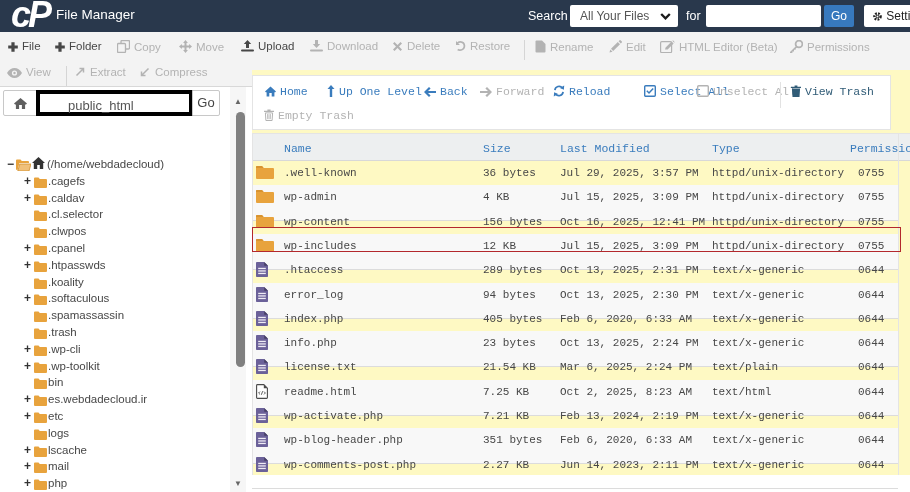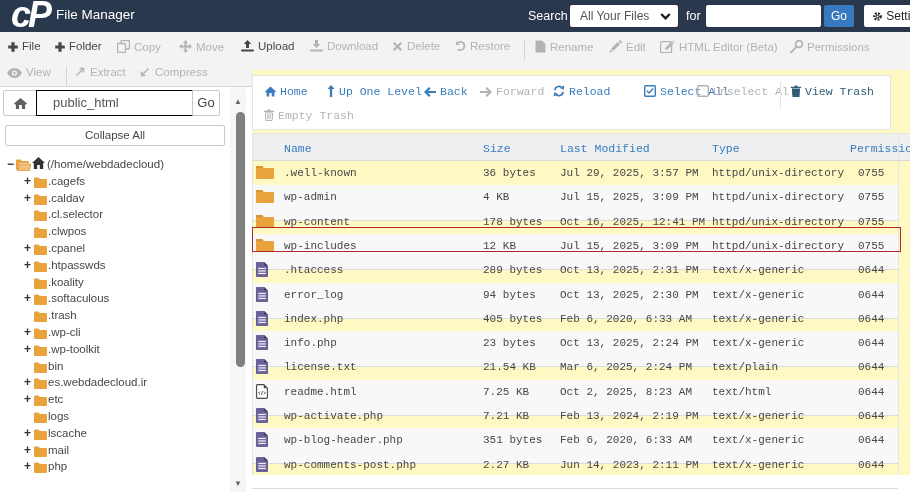--- a/index.html
+++ b/index.html
@@ -21,21 +21,21 @@
 #tbar { position:absolute; left:0; top:32px; width:910px; height:55px; background:#f3f3f3; border-bottom:1px solid #d8d8d8; }
 .tbtn { position:absolute; font-size:11.5px; color:#474747; white-space:nowrap; }
 .tbtn.dis { color:#b3b3b3; }
 .tbtn .ic { display:inline-block; margin-right:4px; }
 .tsep { position:absolute; width:1px; background:#d5d5d5; top:6px; height:20px; }
 
 
 #side { position:absolute; left:0; top:87px; width:229px; height:405px; background:#fff; }
 #pathgrp { position:absolute; left:3px; top:3px; width:217px; height:26px; }
 #homebtn { position:absolute; left:0; top:0; width:34px; height:26px; border:1px solid #c8c8c8; background:#fff; border-radius:2px 0 0 2px; text-align:center; }
-#pathinp { position:absolute; left:33px; top:0; width:157px; height:26px; border:1px solid #000000; background:#fff; font-size:13px; color:#555; line-height:24px; padding-left:16px; }
+#pathinp { position:absolute; left:33px; top:0; width:157px; height:26px; border:4px solid #000000; background:#fff; font-size:13px; color:#555; line-height:24px; padding-left:28px; }
 #gobtn2 { position:absolute; left:189px; top:0; width:28px; height:26px; border:1px solid #c8c8c8; background:#fff; border-radius:0 2px 2px 0; font-size:13px; color:#444; text-align:center; line-height:24px; }
 #collapse { position:absolute; left:5px; top:38px; width:220px; height:21px; border:1px solid #c8c8c8; background:#fff; border-radius:2px; font-size:11.5px; color:#444; text-align:center; line-height:19px; }
 #tree { position:absolute; left:0; top:69px; width:229px; font-size:11.5px; color:#474747; }
 .ti { position:relative; height:16.8px; line-height:16.8px; white-space:nowrap; }
 .ti .pm { position:absolute; left:24px; top:0; width:10px; font-weight:bold; font-size:12px; color:#333; }
 .ti .fold { position:absolute; left:34px; top:3px; }
 .ti .lbl { position:absolute; left:48px; top:0; }
 .ti.root .pm { left:7px; }
 .ti.root .fold { left:16px; }
 .ti.root .hic { position:absolute; left:32px; top:1px; }
@@ -154,21 +154,20 @@
     </div>
 
   <div id="side">
     <div id="pathgrp">
       <div id="homebtn"><svg width="13" height="11" viewBox="0 0 13 11" style="margin-top:7px;">
             <path d="M6.5 0 L13 5.6 L11.7 6.8 L11.1 6.3 L11.1 11 L7.9 11 L7.9 7 L5.1 7 L5.1 11 L1.9 11 L1.9 6.3 L1.3 6.8 L0 5.6 Z" fill="#5f5f5f"></path>
           </svg></div>
       <div id="pathinp">public_html</div>
       <div id="gobtn2">Go</div>
     </div>
-    <div id="collapse">Collapse All</div>
     <div id="tree">
         <div class="ti root">
           <span class="pm">−</span>
           <span class="fold"><svg width="15" height="12" viewBox="0 0 15 12">
               <path d="M0 1.5 Q0 .5 1 .5 L4.5 .5 L5.8 2 L12 2 Q13 2 13 3 L13 4 L3.5 4 L1.5 11 L1 11 Q0 11 0 10 Z" fill="#e8a33d"></path>
               <path d="M3.8 5 L15 5 L13 12 L1.8 12 Z" fill="#f0c07a" stroke="#d18f2e" stroke-width="0.8"></path>
             </svg></span>
           <span class="hic"><svg width="13" height="12" viewBox="0 0 13 12">
               <path d="M6.5 0 L13 6 L11.2 6 L11.2 12 L7.8 12 L7.8 8 L5.2 8 L5.2 12 L1.8 12 L1.8 6 L0 6 Z" fill="#333"></path>
             </svg></span>
@@ -222,20 +221,27 @@
               <path d="M0 1.5 Q0 .5 1 .5 L4.5 .5 L5.8 2 L12 2 Q13 2 13 3 L13 10 Q13 11 12 11 L1 11 Q0 11 0 10 Z" fill="#e8a33d"></path>
             </svg></span>
           <span class="lbl">.koality</span>
         </div>
         <div class="ti">
           <span class="pm">+</span>
           <span class="fold"><svg width="13" height="11" viewBox="0 0 13 11">
               <path d="M0 1.5 Q0 .5 1 .5 L4.5 .5 L5.8 2 L12 2 Q13 2 13 3 L13 10 Q13 11 12 11 L1 11 Q0 11 0 10 Z" fill="#e8a33d"></path>
             </svg></span>
           <span class="lbl">.softaculous</span>
+        </div>
+        <div class="ti">
+          <span class="pm"></span>
+          <span class="fold"><svg width="13" height="11" viewBox="0 0 13 11">
+              <path d="M0 1.5 Q0 .5 1 .5 L4.5 .5 L5.8 2 L12 2 Q13 2 13 3 L13 10 Q13 11 12 11 L1 11 Q0 11 0 10 Z" fill="#e8a33d"></path>
+            </svg></span>
+          <span class="lbl">.spamassassin</span>
         </div>
         <div class="ti">
           <span class="pm"></span>
           <span class="fold"><svg width="13" height="11" viewBox="0 0 13 11">
               <path d="M0 1.5 Q0 .5 1 .5 L4.5 .5 L5.8 2 L12 2 Q13 2 13 3 L13 10 Q13 11 12 11 L1 11 Q0 11 0 10 Z" fill="#e8a33d"></path>
             </svg></span>
           <span class="lbl">.trash</span>
         </div>
         <div class="ti">
           <span class="pm">+</span>
@@ -375,21 +381,21 @@
           <span class="lm">Jul 15, 2025, 3:09 PM</span>
           <span class="tp">httpd/unix-directory</span>
           <span class="pr">0755</span>
         </div>
         <div class="frow" style="top:76.6px;">
           <svg width="18" height="14" viewBox="0 0 18 14">
             <path d="M0 2 Q0 1 1 1 L6 1 L7.6 3 L17 3 Q18 3 18 4 L18 13 Q18 14 17 14 L1 14 Q0 14 0 13 Z" fill="#e8a33d"></path>
             <path d="M0 2 Q0 1 1 1 L6 1 L7.6 3 L0 3 Z" fill="#d89330"></path>
           </svg>
           <span class="nm">wp-content</span>
-          <span class="sz">178 bytes</span>
+          <span class="sz">156 bytes</span>
           <span class="lm">Oct 16, 2025, 12:41 PM</span>
           <span class="tp">httpd/unix-directory</span>
           <span class="pr">0755</span>
         </div>
         <div class="frow alt" style="top:100.9px;">
           <svg width="18" height="14" viewBox="0 0 18 14">
             <path d="M0 2 Q0 1 1 1 L6 1 L7.6 3 L17 3 Q18 3 18 4 L18 13 Q18 14 17 14 L1 14 Q0 14 0 13 Z" fill="#e8a33d"></path>
             <path d="M0 2 Q0 1 1 1 L6 1 L7.6 3 L0 3 Z" fill="#d89330"></path>
           </svg>
           <span class="nm">wp-includes</span>

